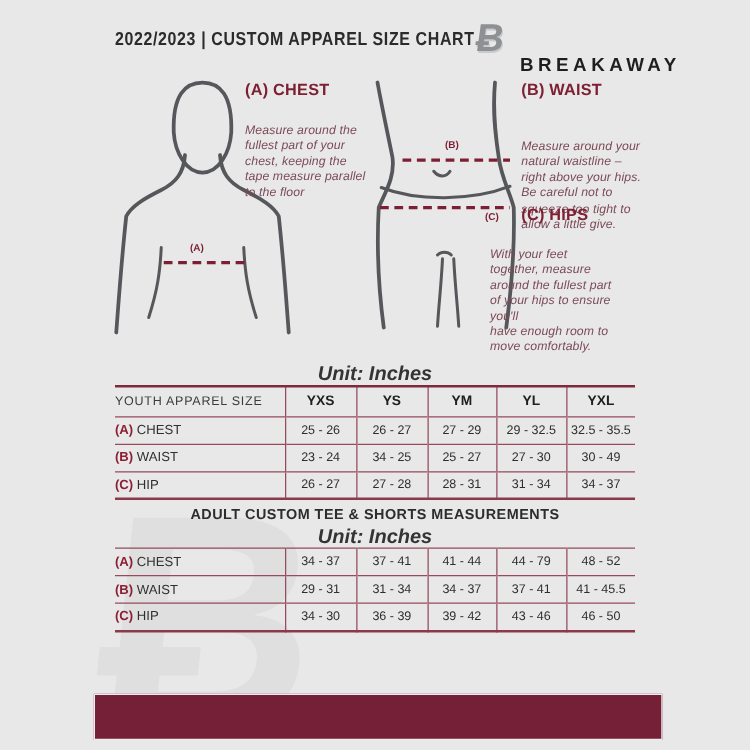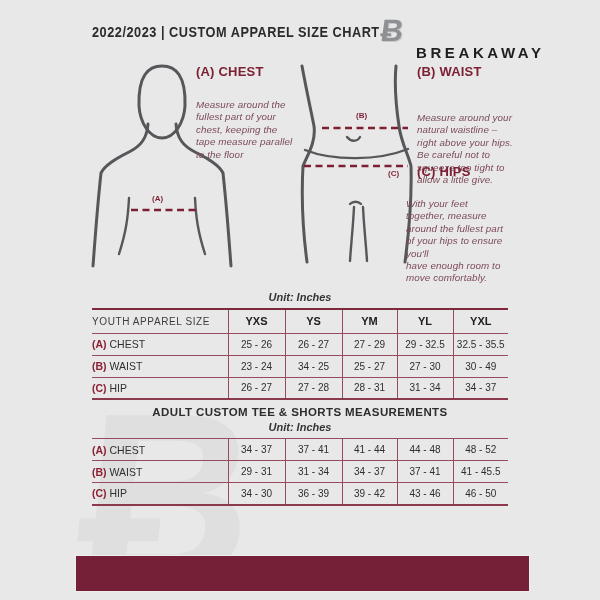--- a/index.html
+++ b/index.html
@@ -51,21 +51,21 @@
   .body-line.thin{stroke-width:2.4;}
   .dash-line{fill:none;stroke:#7d1f33;stroke-width:2.6;stroke-dasharray:7 4.5;}
 
   
   .tbl-title{
     left:62px;width:476px;text-align:center;
     font-size:11.5px;font-weight:bold;color:#2d2d2d;letter-spacing:.4px;z-index:2;
   }
   .tbl-unit{
     left:62px;width:476px;text-align:center;
-    font-size:11px;font-weight:bold;font-style:italic;color:#343434;z-index:2;
+    font-size:16px;font-weight:bold;font-style:italic;color:#343434;z-index:2;
   }
   .size-table{left:92px;z-index:2;}
   table.szt{border-collapse:collapse;table-layout:fixed;width:416px;
     font-family:"Liberation Sans",sans-serif;}
   table.szt tr{height:22px;}
   table.szt tr.hrow{height:24px;border-top:2px solid #7e2a3d;}
   table.szt tr{border-top:1.5px solid #954b5d;}
   table.szt tr:last-child{border-bottom:2px solid #8a3a4c;}
   table.szt td{padding:0;border-left:1.5px solid #954b5d;}
   table.szt td:first-child{border-left:none;}
@@ -125,21 +125,21 @@
 
   <div class="abs m-heading" style="left:417px;top:64px">(B) WAIST</div>
   <div class="abs m-body" style="left:417px;top:100px">Measure around your
 natural waistline –
 right above your hips.
 Be careful not to
 squeeze too tight to
 allow a little give.</div>
 
   <div class="abs m-heading" style="left:417px;top:164px">(C) HIPS</div>
-  <div class="abs m-body" style="left:406px;top:186px">With your feet
+  <div class="abs m-body" style="left:392px;top:186px">With your feet
 together, measure
 around the fullest part
 of your hips to ensure
 you'll
 have enough room to
 move comfortably.</div>
 
   <div class="abs tbl-unit" style="top:291px">Unit: Inches</div>
   <div class="abs size-table" style="top:308px">
       <table class="szt">
@@ -199,21 +199,21 @@
           <col style="width: 55px;">
           <col style="width: 56px;">
           <col style="width: 55px;">
         </colgroup>
         <tbody>
           <tr>
             <td class="row-label"><span class="pfx">(A)</span> CHEST</td>
             <td class="val">34 - 37</td>
             <td class="val">37 - 41</td>
             <td class="val">41 - 44</td>
-            <td class="val">44 - 48</td>
+            <td class="val">44 - 79</td>
             <td class="val">48 - 52</td>
           </tr>
           <tr>
             <td class="row-label"><span class="pfx">(B)</span> WAIST</td>
             <td class="val">29 - 31</td>
             <td class="val">31 - 34</td>
             <td class="val">34 - 37</td>
             <td class="val">37 - 41</td>
             <td class="val">41 - 45.5</td>
           </tr>

